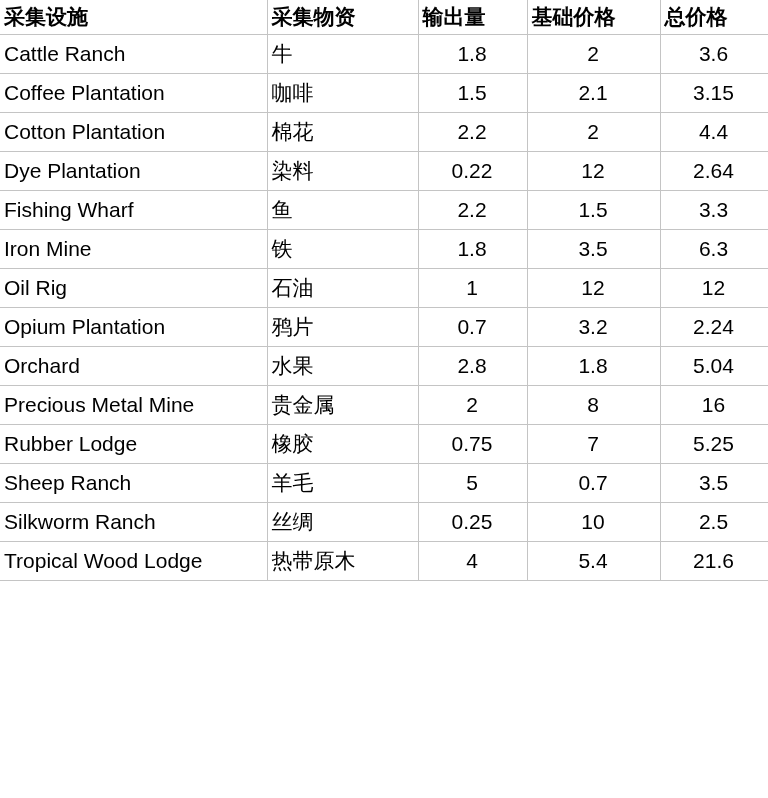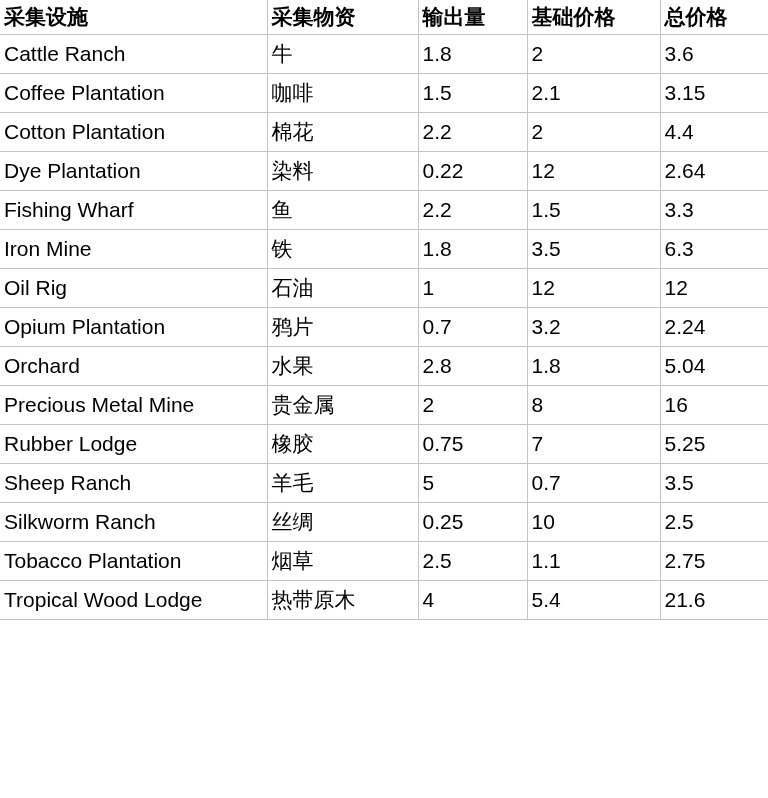--- a/index.html
+++ b/index.html
@@ -44,21 +44,21 @@
     vertical-align: middle;
   }
   table.grid tr.header-row th {
     font-weight: bold;
     font-size: 21px;
     height: 34px;
     line-height: 34px;
     border-bottom: 1px solid #c4c4c4;
   }
   .align-left  { text-align: left; }
-  .align-right { text-align: left; padding-right: 8px; }
+  .align-right { text-align: center; padding-right: 8px; }
   td.c-total, th.c-total { border-right: none; }
   .cjk { font-family: "DejaVu Sans", "Liberation Sans", sans-serif; }
 </style>
 </head>
 <body>
 
 <div id="sheet">
   <table class="grid">
     <colgroup>
       <col class="c-facility">
@@ -162,27 +162,20 @@
           <td class="align-right c-total">3.5</td>
         </tr>
         <tr>
           <td class="align-left c-facility">Silkworm Ranch</td>
           <td class="align-left cjk c-goods">丝绸</td>
           <td class="align-right c-output">0.25</td>
           <td class="align-right c-base">10</td>
           <td class="align-right c-total">2.5</td>
         </tr>
         <tr>
-          <td class="align-left c-facility">Tobacco Plantation</td>
-          <td class="align-left cjk c-goods">烟草</td>
-          <td class="align-right c-output">2.5</td>
-          <td class="align-right c-base">1.1</td>
-          <td class="align-right c-total">2.75</td>
-        </tr>
-        <tr>
           <td class="align-left c-facility">Tropical Wood Lodge</td>
           <td class="align-left cjk c-goods">热带原木</td>
           <td class="align-right c-output">4</td>
           <td class="align-right c-base">5.4</td>
           <td class="align-right c-total">21.6</td>
         </tr>
       </tbody>
   </table>
 </div>
 

